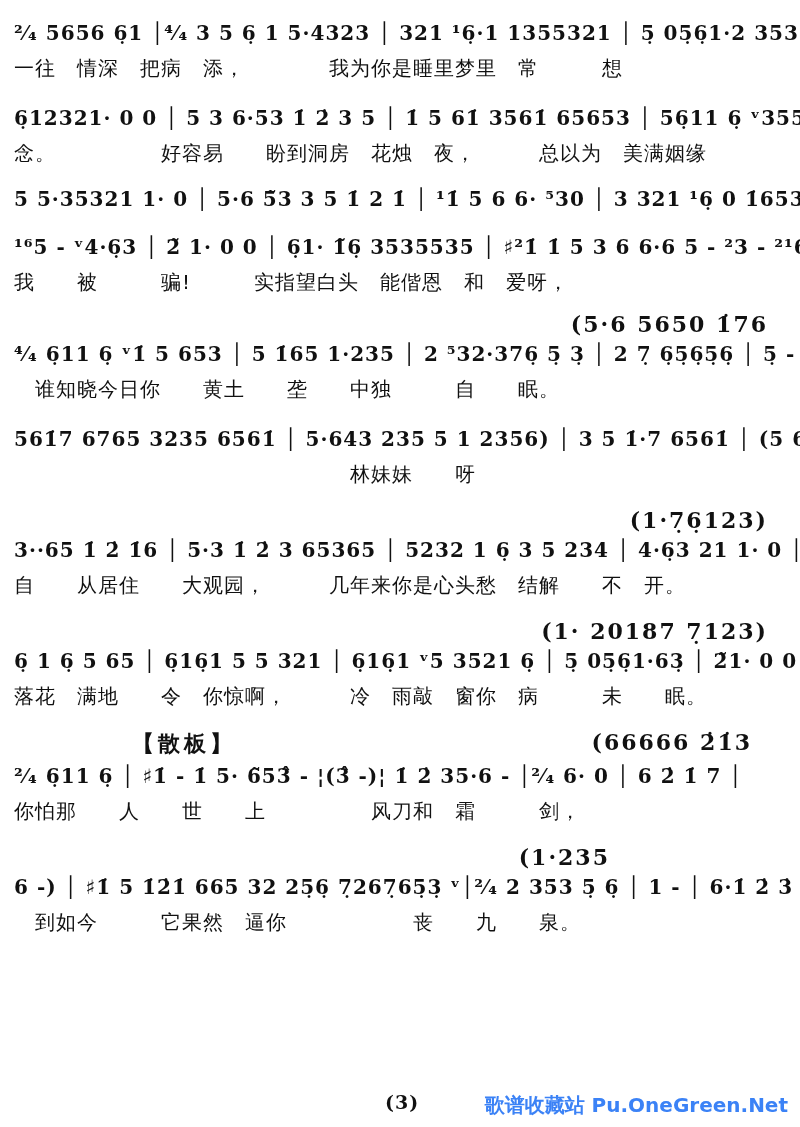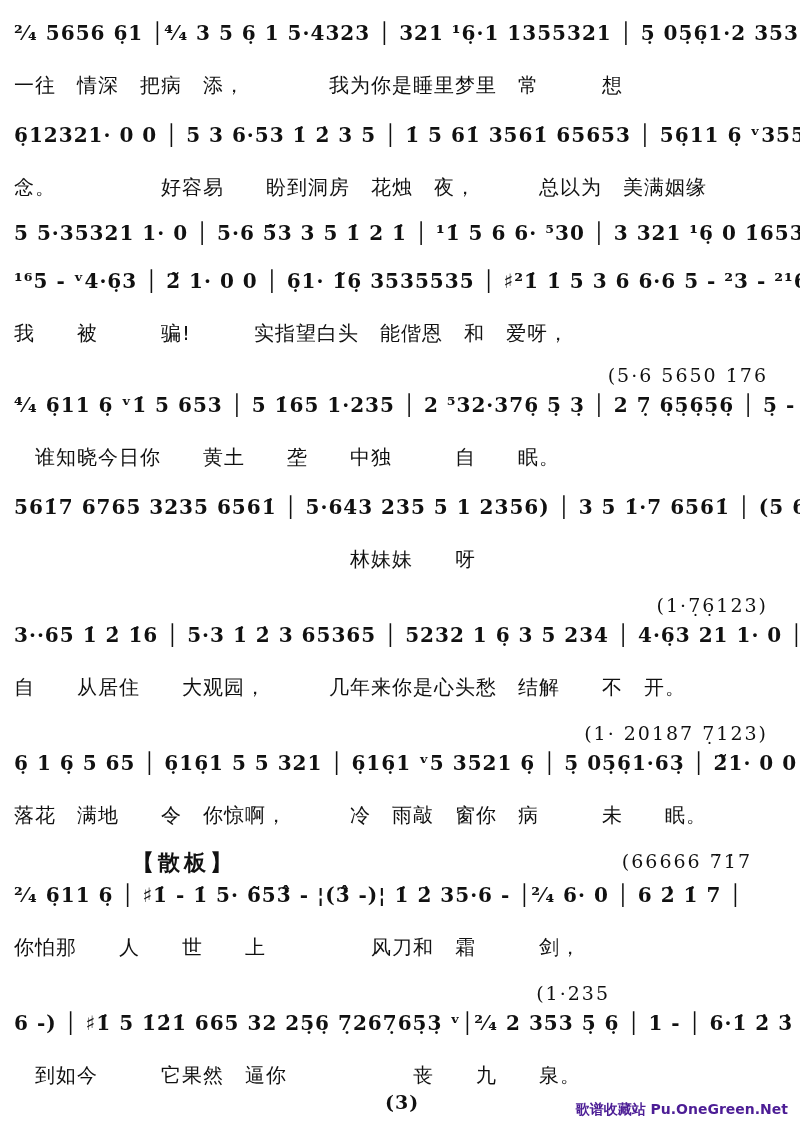--- a/index.html
+++ b/index.html
@@ -9,50 +9,50 @@
     margin:0 auto;
     background:#fff;
     color:#111;
     overflow:hidden;
     font-family:"DejaVu Serif","Liberation Serif",serif;
     box-sizing:border-box;
     padding:16px 14px 0 14px;
   }
   .system{margin-bottom:18px;}
   .ann{
-    font-weight:normal;font-size:19px;letter-spacing:2px;
+    font-weight:bold;font-size:22px;letter-spacing:2px;
     text-align:right;padding-right:18px;height:26px;line-height:26px;
     white-space:nowrap;
   }
   .ann:empty{display:none;}
   .toprow{display:flex;justify-content:space-between;align-items:flex-start;height:30px;}
   .seclabel{
     font-weight:bold;font-size:22px;letter-spacing:4px;
     padding-left:118px;white-space:nowrap;
   }
   .notation{
     font-weight:bold;font-size:20px;letter-spacing:1px;
     line-height:34px;white-space:nowrap;
   }
   .lyrics{
     font-size:20px;letter-spacing:1px;line-height:30px;
-    white-space:nowrap;margin-top:20px;
+    white-space:nowrap;margin-top:3px;
     font-family:"DejaVu Sans","Liberation Sans",sans-serif;
   }
   .sys6 .ann{padding-right:84px;letter-spacing:12px;}
   .sys9 .ann{padding-right:34px;}
   .sys10 .ann{padding-right:176px;}
   .sys2,.sys3,.sys4{margin-bottom:14px;}
   .pagenum{
     position:absolute;left:385px;bottom:14px;
     font-size:19px;font-weight:bold;letter-spacing:1px;
   }
   .watermark{
     position:absolute;right:12px;bottom:8px;
-    font-size:14px;font-weight:bold;color:#4c1d95;
+    font-size:20px;font-weight:bold;color:#3b82f6;
     font-family:"DejaVu Sans","Liberation Sans",sans-serif;
     white-space:nowrap;
   }
 </style>
 </head>
 <body>
 
 <div class="page">
 
   <div class="system sys1">
@@ -93,21 +93,21 @@
 
   <div class="system sys8">
     <div class="ann">(1· 20187 7̣123)</div>
     <div class="notation">6̣ 1 6̣ 5 65 │ 6̣16̣1 5 5 321 │ 6̣16̣1 ᵛ5 3521 6̣ │ 5̣ 05̣6̣1·63̣ │ 2̃1· 0  0 │</div>
     <div class="lyrics">落花　满地　　令　你惊啊，　　　冷　雨敲　窗你　病　　　未　　眠。</div>
   </div>
 
   <div class="system sys9">
     <div class="toprow">
       <div class="seclabel">【散板】</div>
-      <div class="ann">(66666 7̇1̇7</div>
+      <div class="ann">(66666 2̇1̇3</div>
     </div>
     <div class="notation">²⁄₄ 6̣11 6̣ │ ♯1̇ - 1̇ 5· 6̃53̂ - ¦(3̂ -)¦ 1̇ 2̇ 35·6 - │²⁄₄ 6·    0 │ 6 2̇ 1̇ 7 │</div>
     <div class="lyrics">你怕那　　人　　世　　上　　　　　风刀和　霜　　　剑，</div>
   </div>
 
   <div class="system sys10">
     <div class="ann">(1·235</div>
     <div class="notation">6 -) │ ♯1̇ 5 1̇2̇1̇ 665 32 25̣6̣ 7̣267̣65̣3̣ ᵛ│²⁄₄ 2 353 5̣ 6̣ │ 1  -  │ 6·1̇ 2̇ 3̇ 7656 │ 1̇ -) ║</div>
     <div class="lyrics">　到如今　　　它果然　逼你　　　　　　丧　　九　　泉。</div>
   </div>

